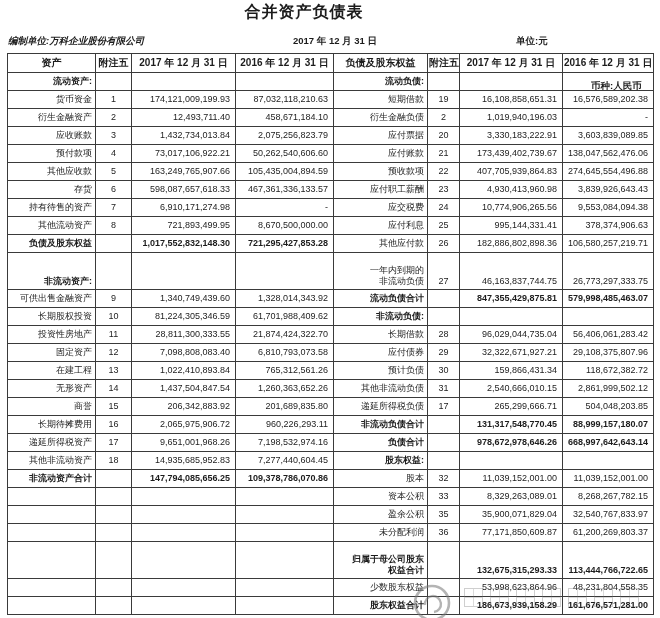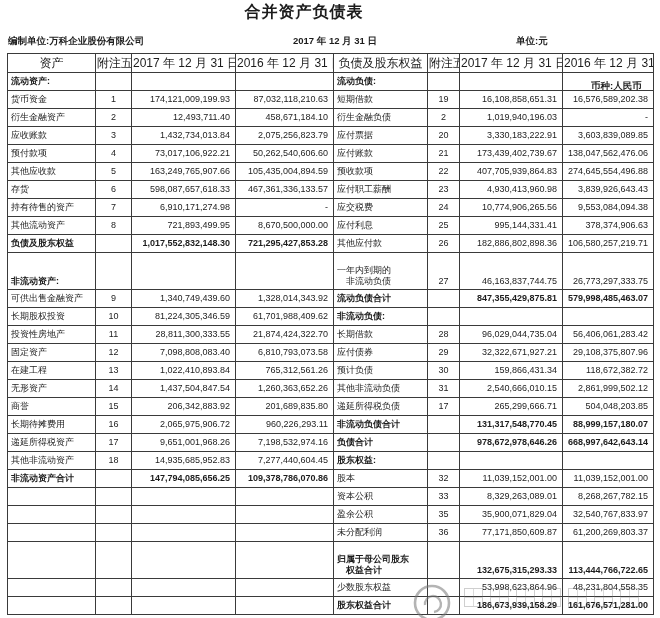--- a/index.html
+++ b/index.html
@@ -12,45 +12,45 @@
     overflow:hidden;
   }
   .page{position:absolute;inset:0;}
   .title{
     position:absolute;top:2px;left:0;width:608px;
     text-align:center;font-size:16px;font-weight:bold;
     margin:0;letter-spacing:1px;
   }
   .meta{position:absolute;top:35px;left:0;width:660px;height:16px;font-size:9.5px;font-weight:bold;}
   .meta span{position:absolute;white-space:nowrap;}
-  .meta-left{left:8px;}
+  .meta-left{left:8px;font-style:italic;}
   .meta-date{left:293px;}
   .meta-unit{left:516px;}
   .meta-currency{left:591px;margin-top:45px;}
 
   table.bs{
     position:absolute;top:53px;left:7px;
     width:646px;
     border-collapse:collapse;table-layout:fixed;
     font-size:9px;
   }
   .bs th,.bs td{
     border:1px solid #3a3a3a;
     padding:0 3px;
     height:17px;
     overflow:hidden;
     white-space:pre-wrap;
     line-height:1.2;
     vertical-align:middle;
   }
   .bs thead th{
-    height:18px;font-size:12px;font-weight:normal;text-align:center;
+    height:18px;font-size:10px;font-weight:bold;text-align:center;
     padding:0 1px;white-space:nowrap;
   }
-  .bs td.label{text-align:left;}
+  .bs td.label{text-align:right;}
   .bs td.note{text-align:center;}
   .bs td.num{text-align:right;padding-right:5px;font-variant-numeric:tabular-nums;}
   .bs tr.tall td{height:34px;vertical-align:bottom;padding-bottom:2px;margin-top:12px;}
   .bs td.bold{font-weight:bold;}
 
   .watermark{
     position:absolute;left:412px;top:581px;width:248px;height:40px;
     opacity:.55;pointer-events:none;
   }
   .wm-circle{position:absolute;left:0;top:2px;}

